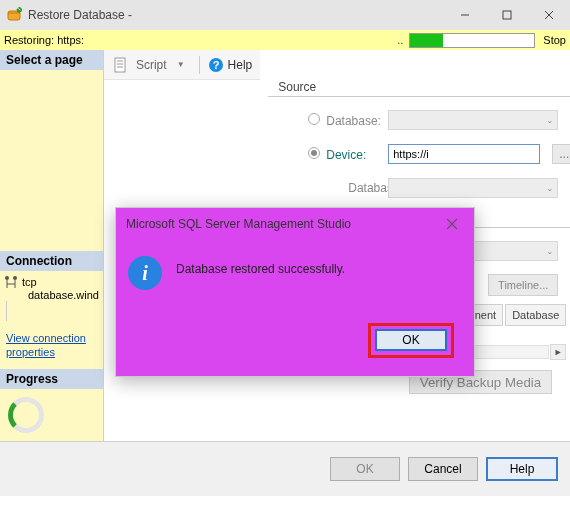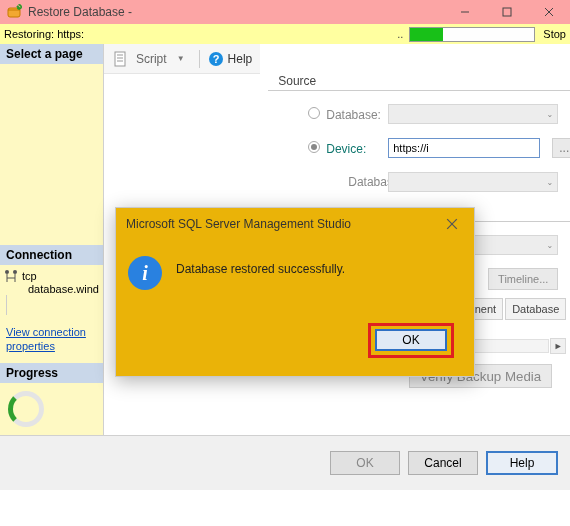--- a/index.html
+++ b/index.html
@@ -1,18 +1,18 @@
 <!DOCTYPE html>
 <html><head>
 <meta charset="utf-8">
 <style>
   * { box-sizing: border-box; font-family: "Segoe UI", Arial, sans-serif; }
   body { margin:0; width:570px; height:526px; background:#fff; font-size:12px; overflow:hidden; position:relative; }
 
-  .titlebar { height:24px; background:#fca5a5; display:flex; align-items:center; }
+  .titlebar { height:30px; background:#e5e5e5; display:flex; align-items:center; }
   .titlebar .icon-wrap { width:28px; display:flex; justify-content:center; align-items:center; }
   .titlebar .app-icon { width:16px; height:16px; }
   .titlebar .title { flex:1; color:#444; font-size:12px; }
   .win-btn { width:42px; height:29px; display:flex; align-items:center; justify-content:center; color:#555; }
   .win-btn svg { width:10px; height:10px; }
 
   .restore-strip { height:20px; background:#ffffa0; display:flex; align-items:center; padding:0 4px; font-size:11px; }
   .restore-strip .lbl { flex:0 0 auto; padding-right:8px; }
   .restore-strip .gap { flex:1; }
   .restore-strip .dots { color:#444; padding-right:6px; }
@@ -71,21 +71,21 @@
 
   .verify-row { display:flex; justify-content:flex-end; padding:4px 24px 0 0; }
   .verify-btn { height:24px; padding:0 10px; background:#eaeaea; border:1px solid #d0d0d0; }
 
   .footer { height:55px; border-top:1px solid #d0d0d0; background:#f0f0f0; display:flex; align-items:center; justify-content:flex-end; gap:8px; padding:0 12px; }
   .footer .fbtn { width:70px; height:24px; border:1px solid #adadad; font-size:12px; }
   .footer .ok { background:#e1e1e1; color:#888; }
   .footer .cancel { background:#e1e1e1; }
   .footer .helpb { background:#e9eff7; border:2px solid #3c7cc9; width:72px; }
 
-  .modal { position:absolute; left:115px; top:207px; width:360px; height:170px; background:#eab308; border:1px solid #c9c9c9; box-shadow:0 4px 18px rgba(0,0,0,0.3); }
+  .modal { position:absolute; left:115px; top:207px; width:360px; height:170px; background:#d946ef; border:1px solid #c9c9c9; box-shadow:0 4px 18px rgba(0,0,0,0.3); }
   .modal .mtitle { height:32px; display:flex; align-items:center; padding:0 8px; color:#333; font-size:12px; }
   .modal .mtitle .t { flex:1; padding-left:2px; }
   .modal .mclose { width:28px; height:28px; display:flex; align-items:center; justify-content:center; }
   .modal .mbody { display:flex; align-items:flex-start; padding:16px 16px 4px 12px; gap:14px; }
   .modal .info-ic { width:34px; height:34px; border-radius:50%; background:#2981e0; color:#fff; display:flex; align-items:center; justify-content:center; font-family:Georgia,serif; font-style:italic; font-weight:bold; font-size:20px; }
   .modal .msg { padding-top:6px; color:#222; font-size:12px; }
   .modal .mfoot { position:absolute; bottom:18px; right:20px; }
   .hl-box { border:3px solid #e02020; padding:3px 4px 4px 4px; }
   .modal .okb { width:72px; height:22px; background:#e1e9f5; border:2px solid #2e6fc4; font-size:12px; }
 </style>

